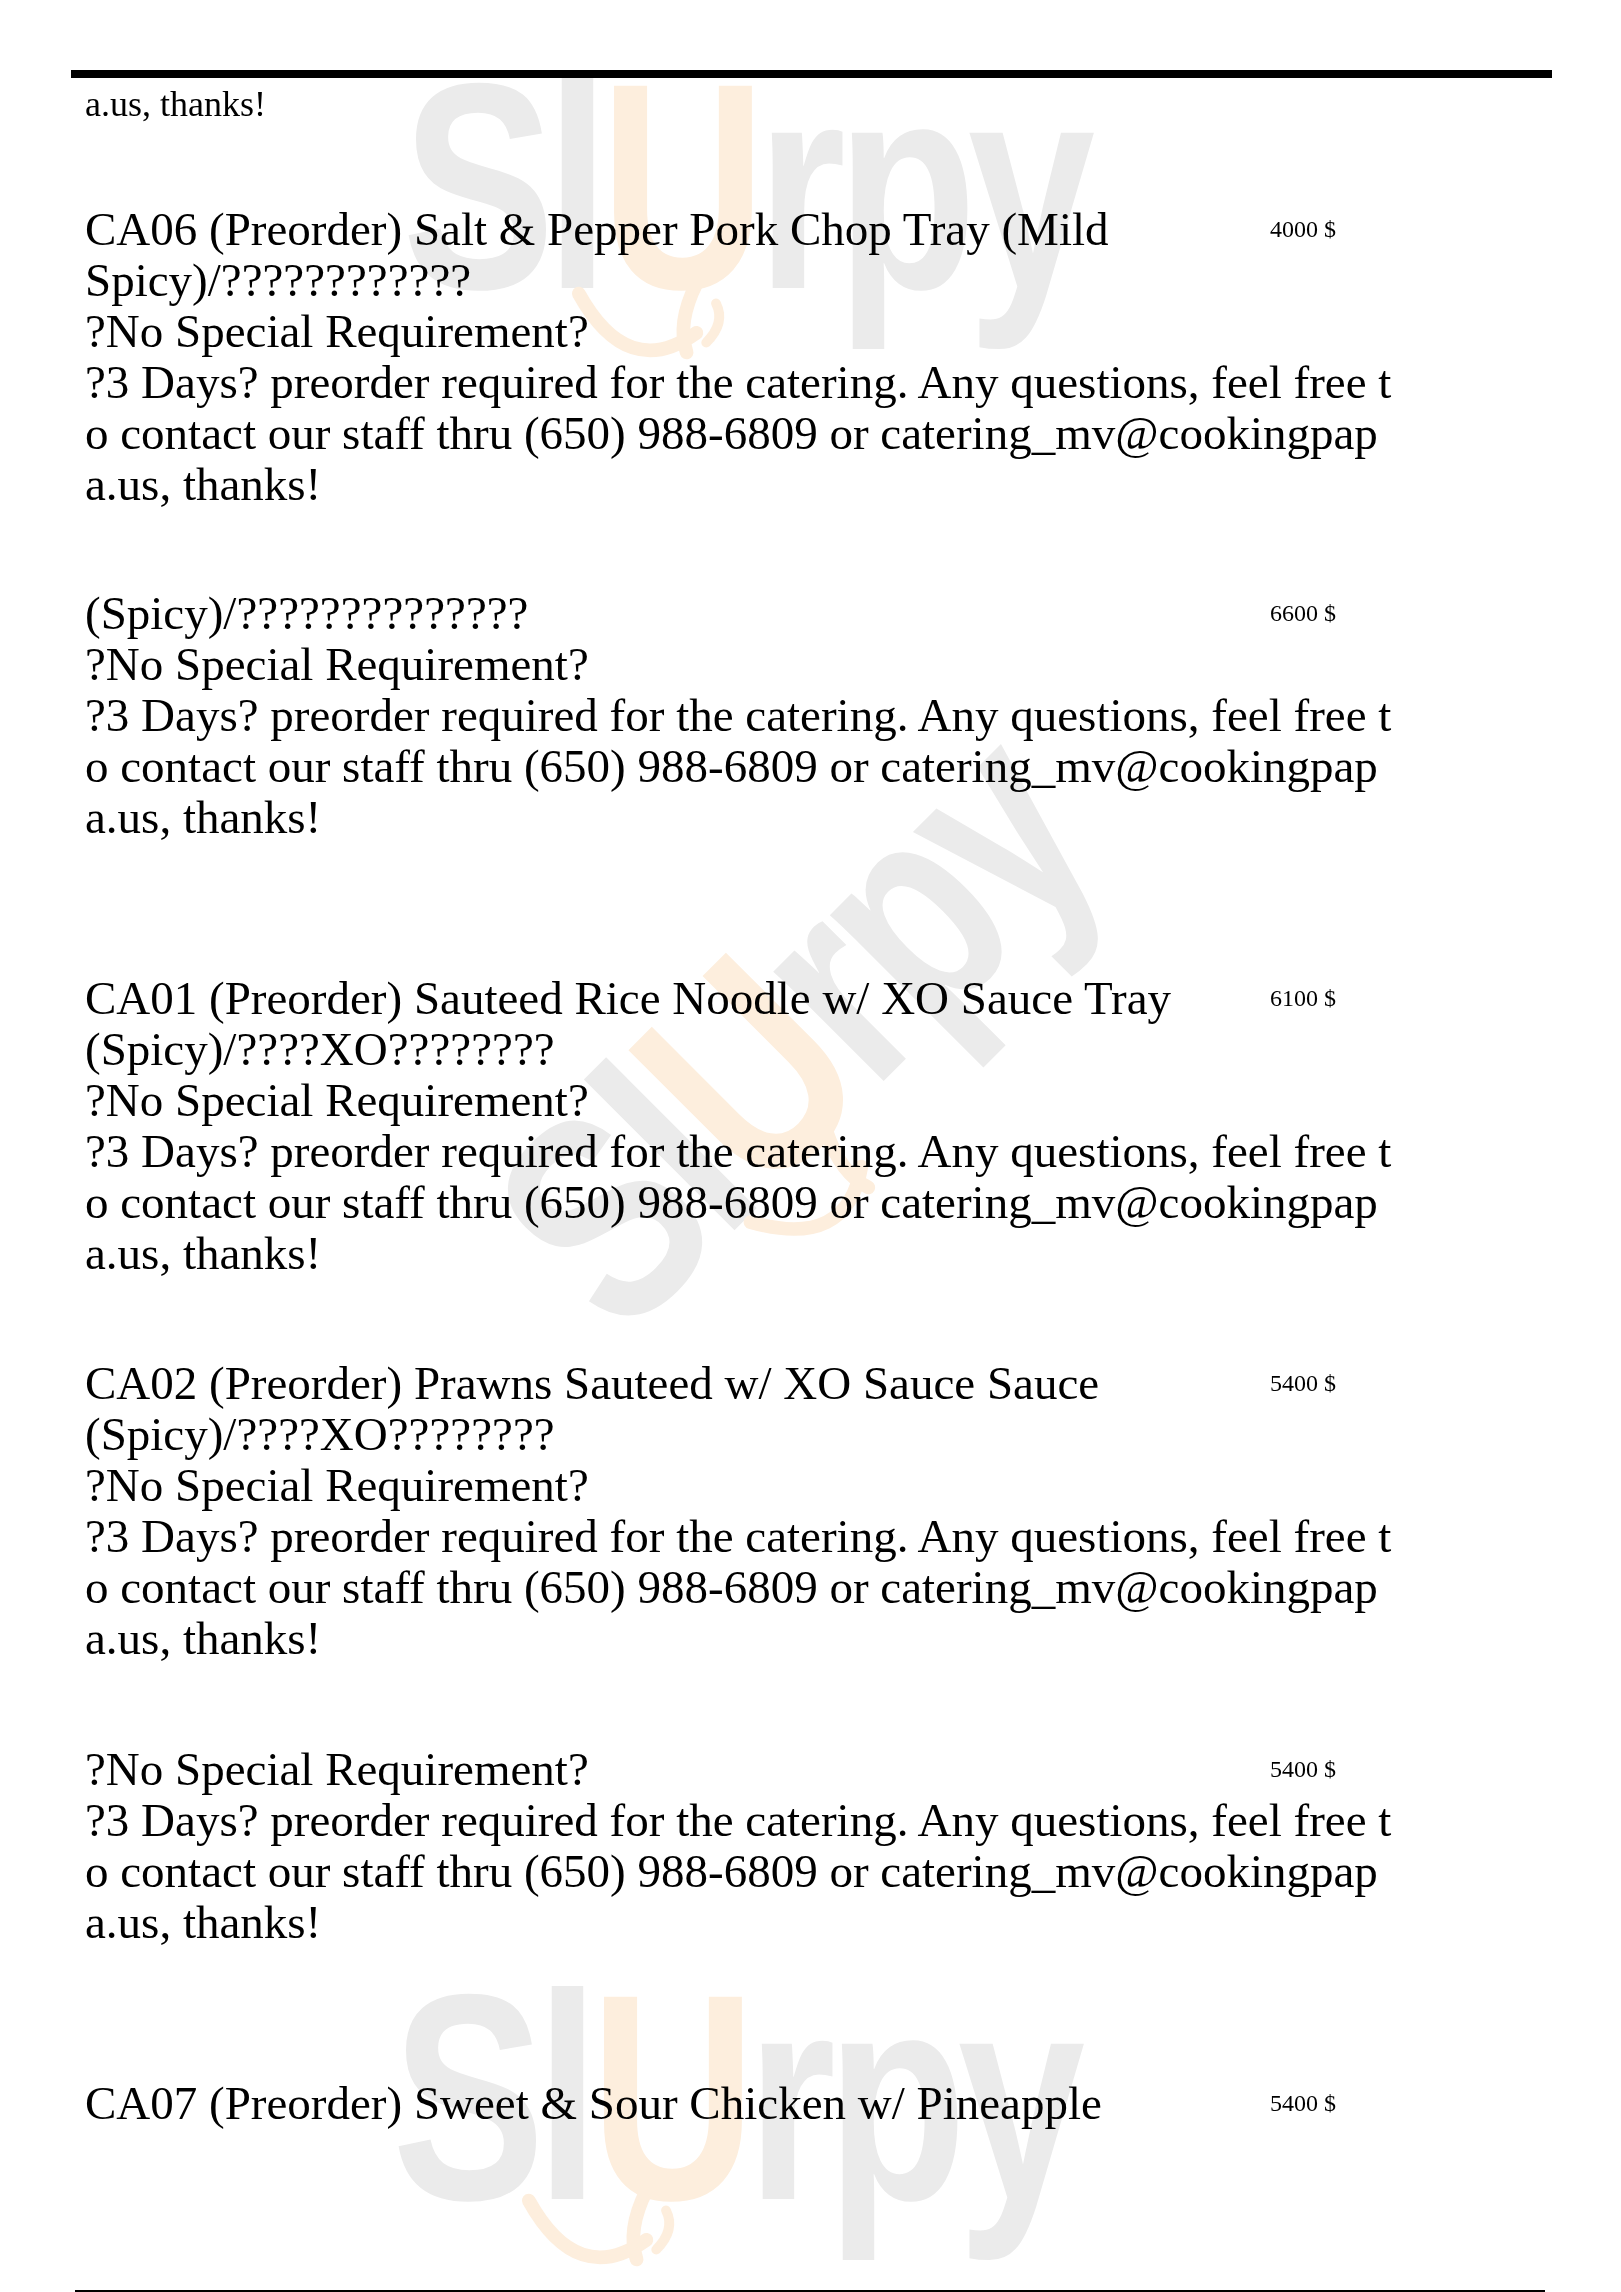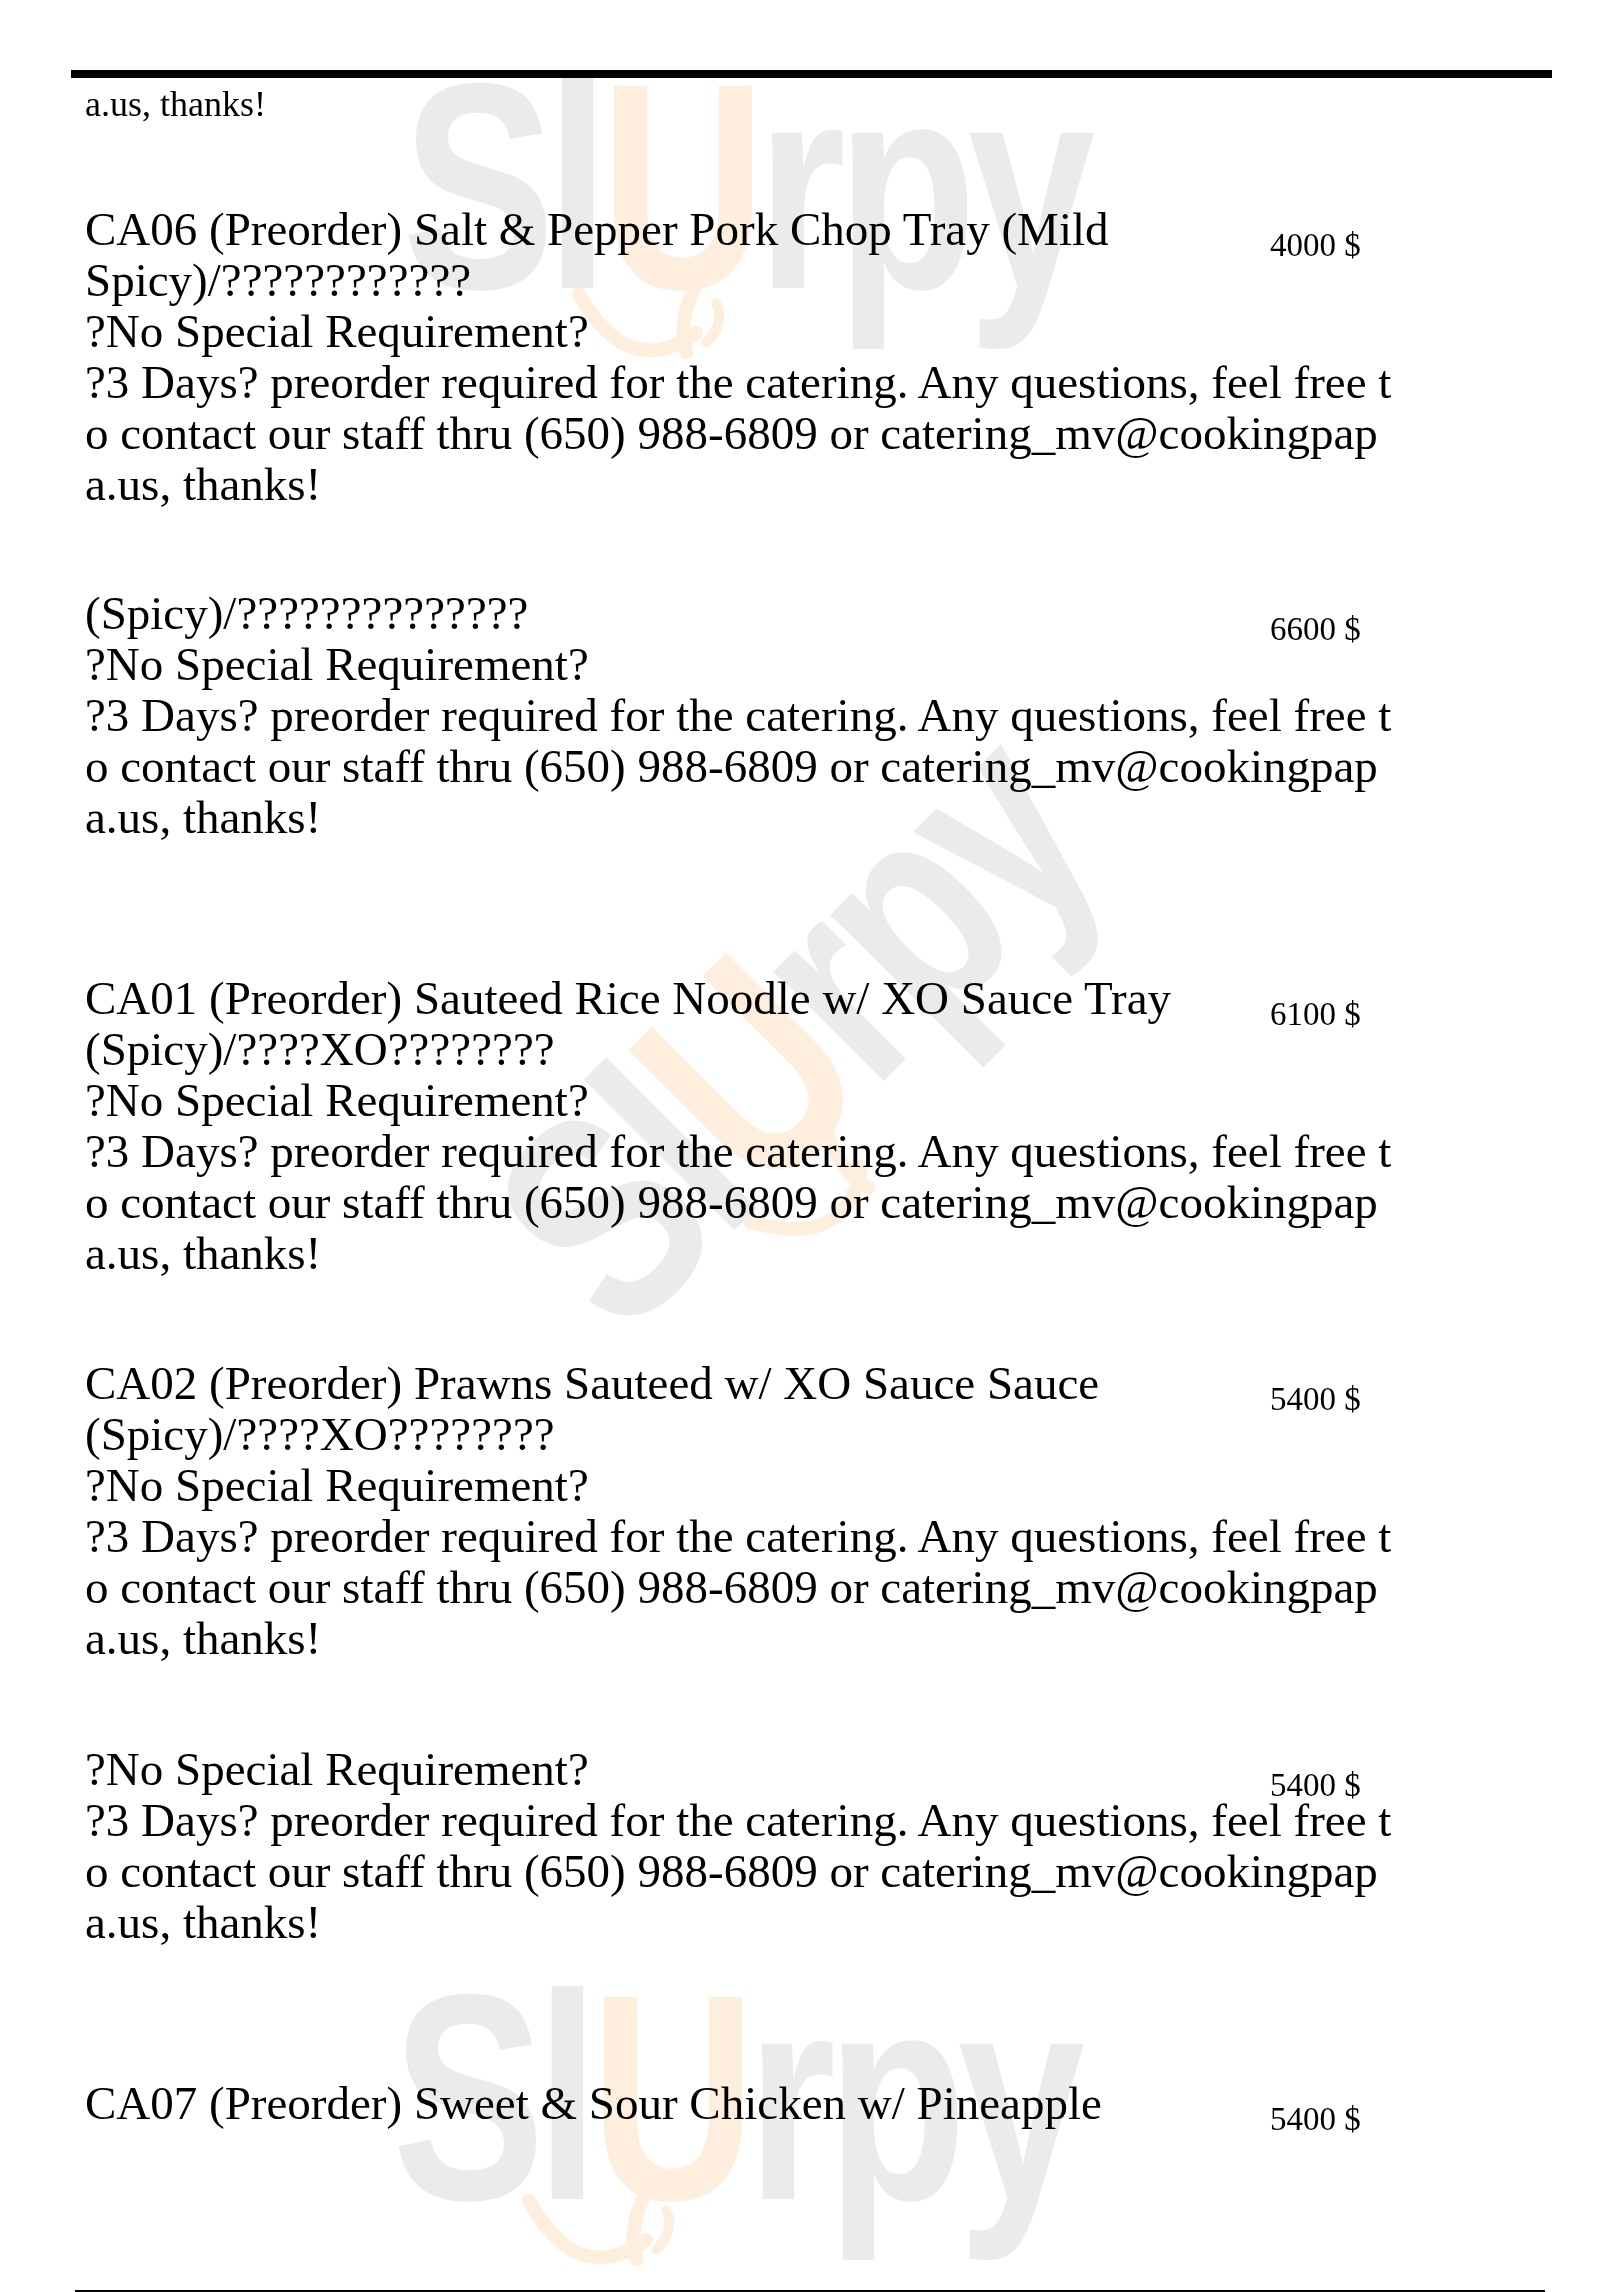--- a/index.html
+++ b/index.html
@@ -30,21 +30,21 @@
     background: #000; z-index: 2;
   }
   .content { position: absolute; left: 0; top: 0; width: 1621px; z-index: 1; }
   .line {
     position: absolute; left: 85px; font-size: 36px; line-height: 51px;
     white-space: nowrap;
   }
   .item { position: absolute; left: 0; width: 1621px; }
   .item .desc { position: absolute; left: 85px; top: 0; width: 1166px; font-size: 47px; line-height: 51px; }
   .item .desc div { white-space: nowrap; }
-  .item .price { position: absolute; left: 1270px; top: 0; font-size: 33px; line-height: 51px; white-space: nowrap; margin-top: 16px; }
+  .item .price { position: absolute; left: 1270px; top: 0; font-size: 24px; line-height: 51px; white-space: nowrap; }
 </style>
 </head>
 <body>
 
 <div class="watermark wm-top">
   <span class="wm-word"><span class="gray">Sl</span><span class="orange">U</span><span class="gray">rpy</span></span>
   <svg class="wm-swirl" style="left:167px;top:225px" width="196" height="118" viewBox="0 0 200 120">
     <path d="M10 30 Q60 120 130 70" stroke="#fdeedd" stroke-width="14" fill="none" stroke-linecap="round"></path>
     <path d="M130 20 Q110 60 120 90" stroke="#fdeedd" stroke-width="14" fill="none" stroke-linecap="round"></path>
     <path d="M150 40 Q160 60 140 80" stroke="#fdeedd" stroke-width="10" fill="none" stroke-linecap="round"></path>

